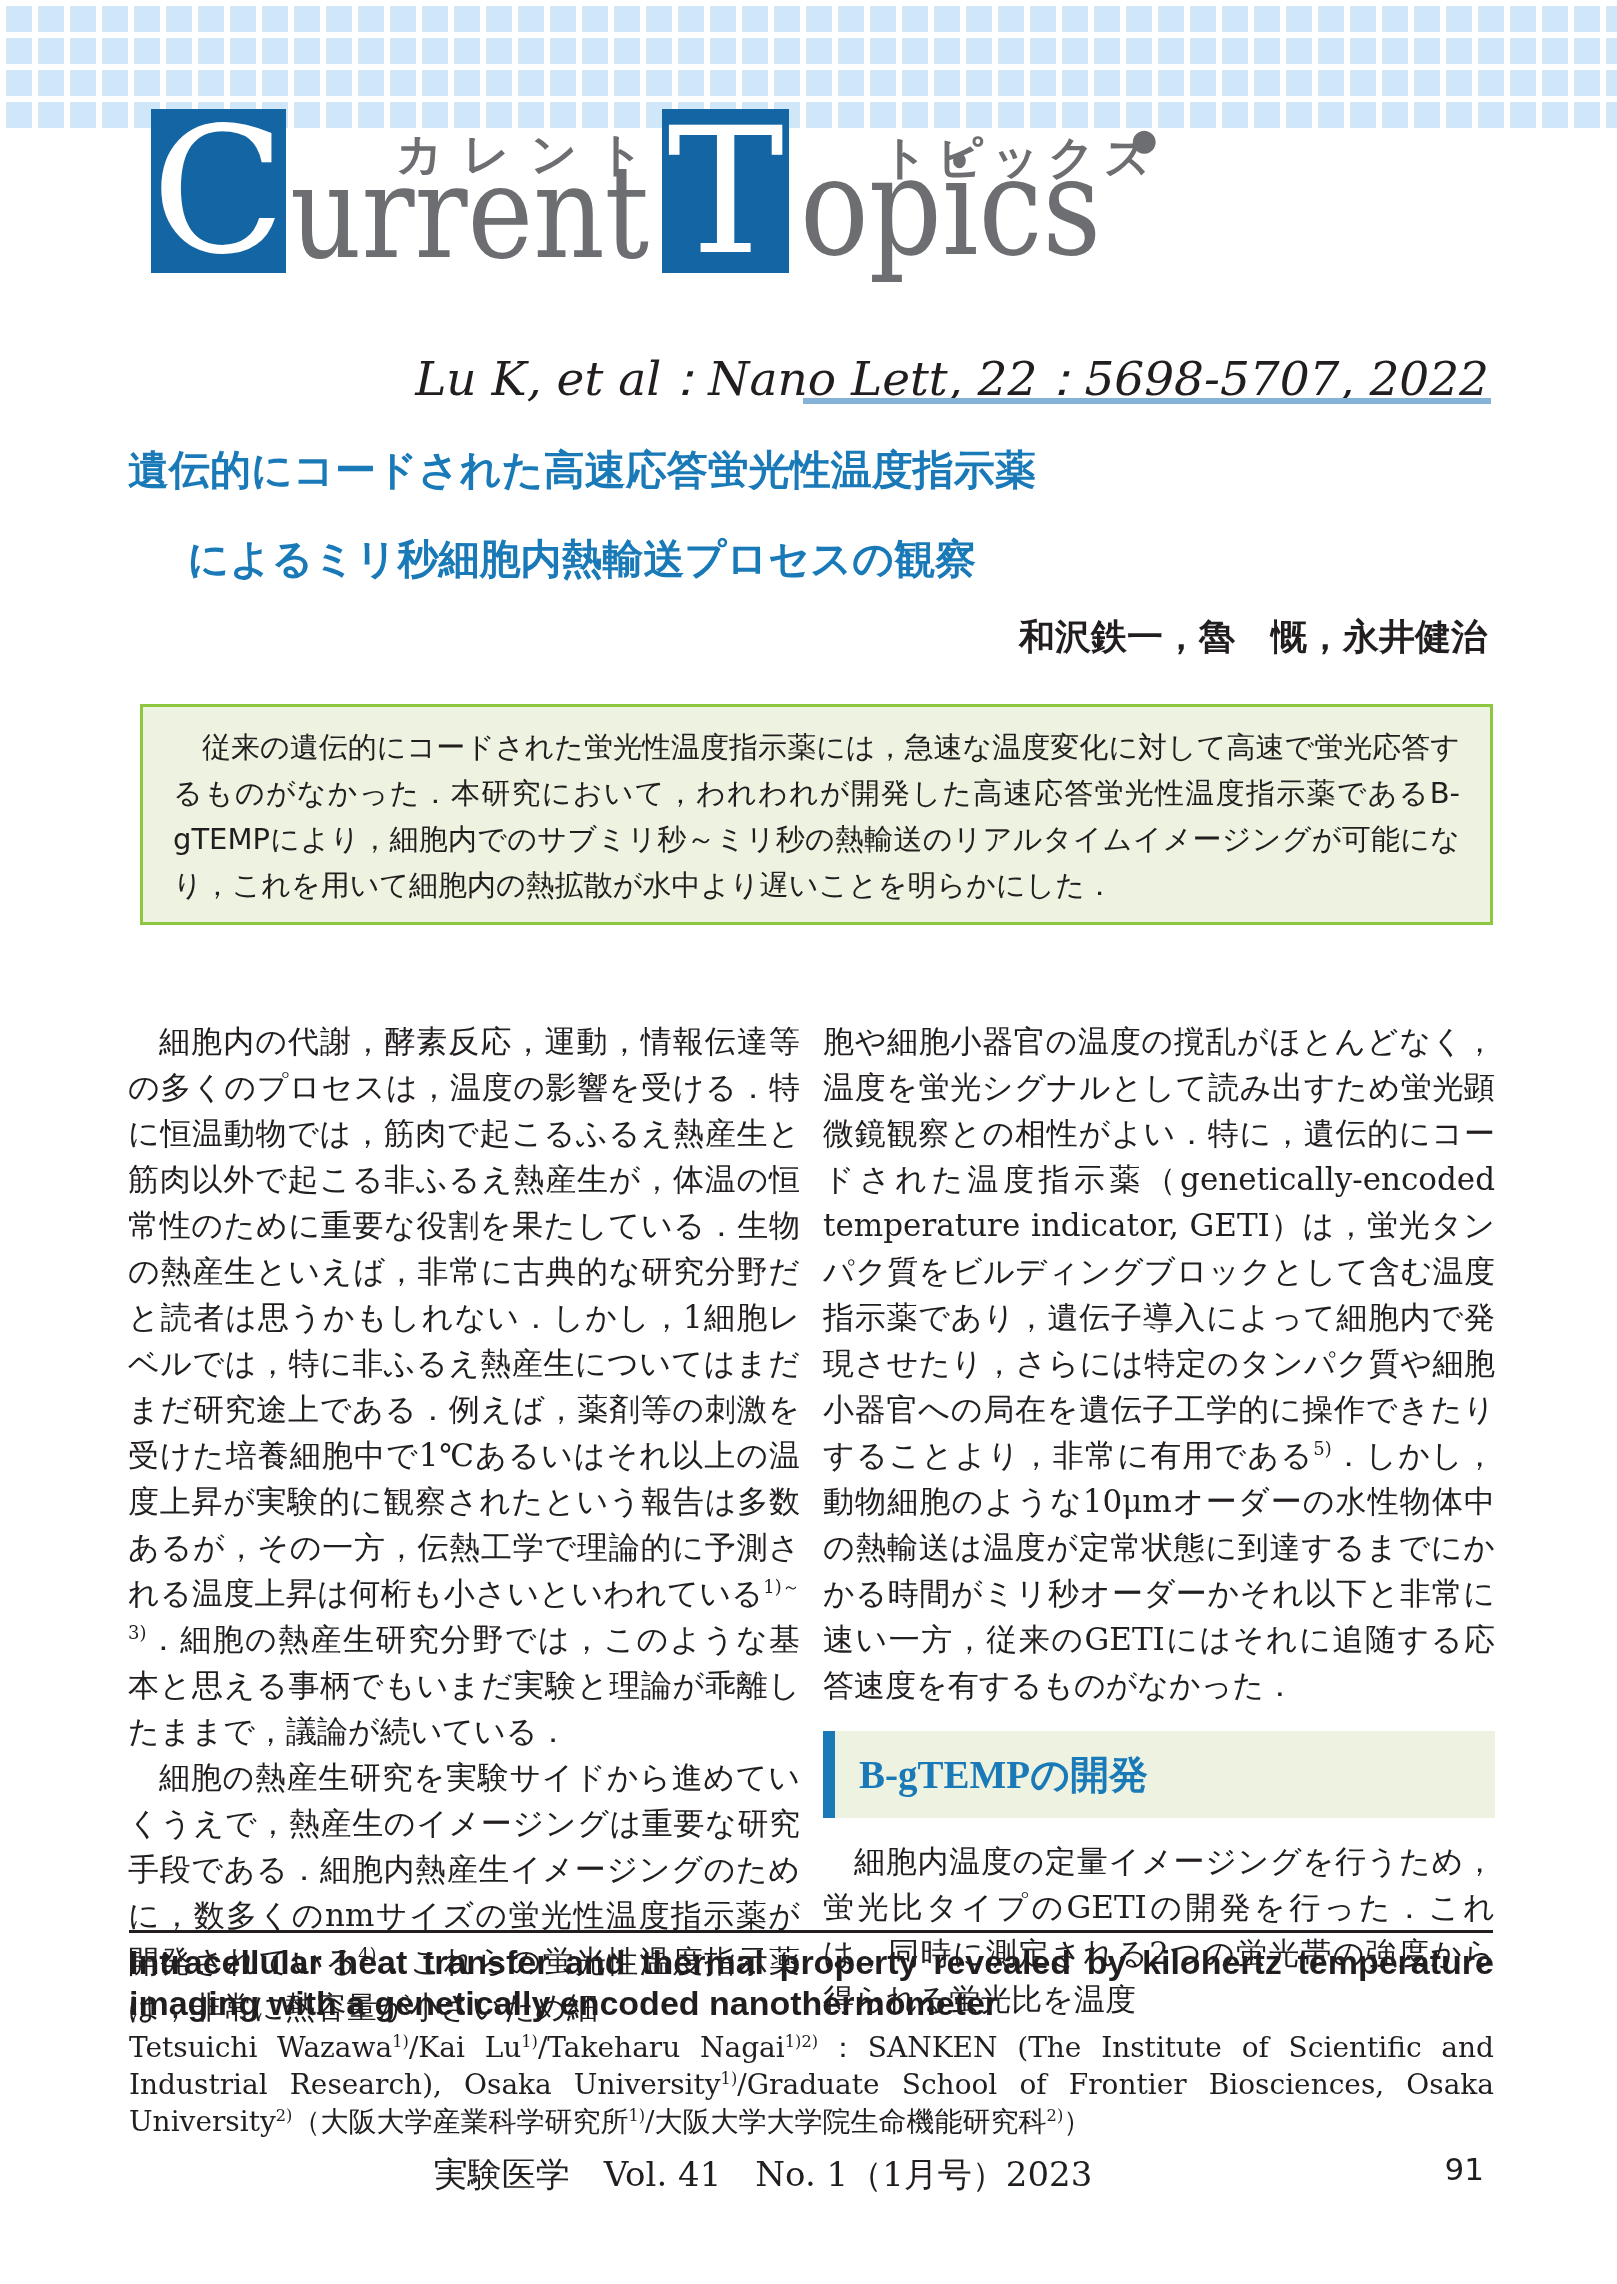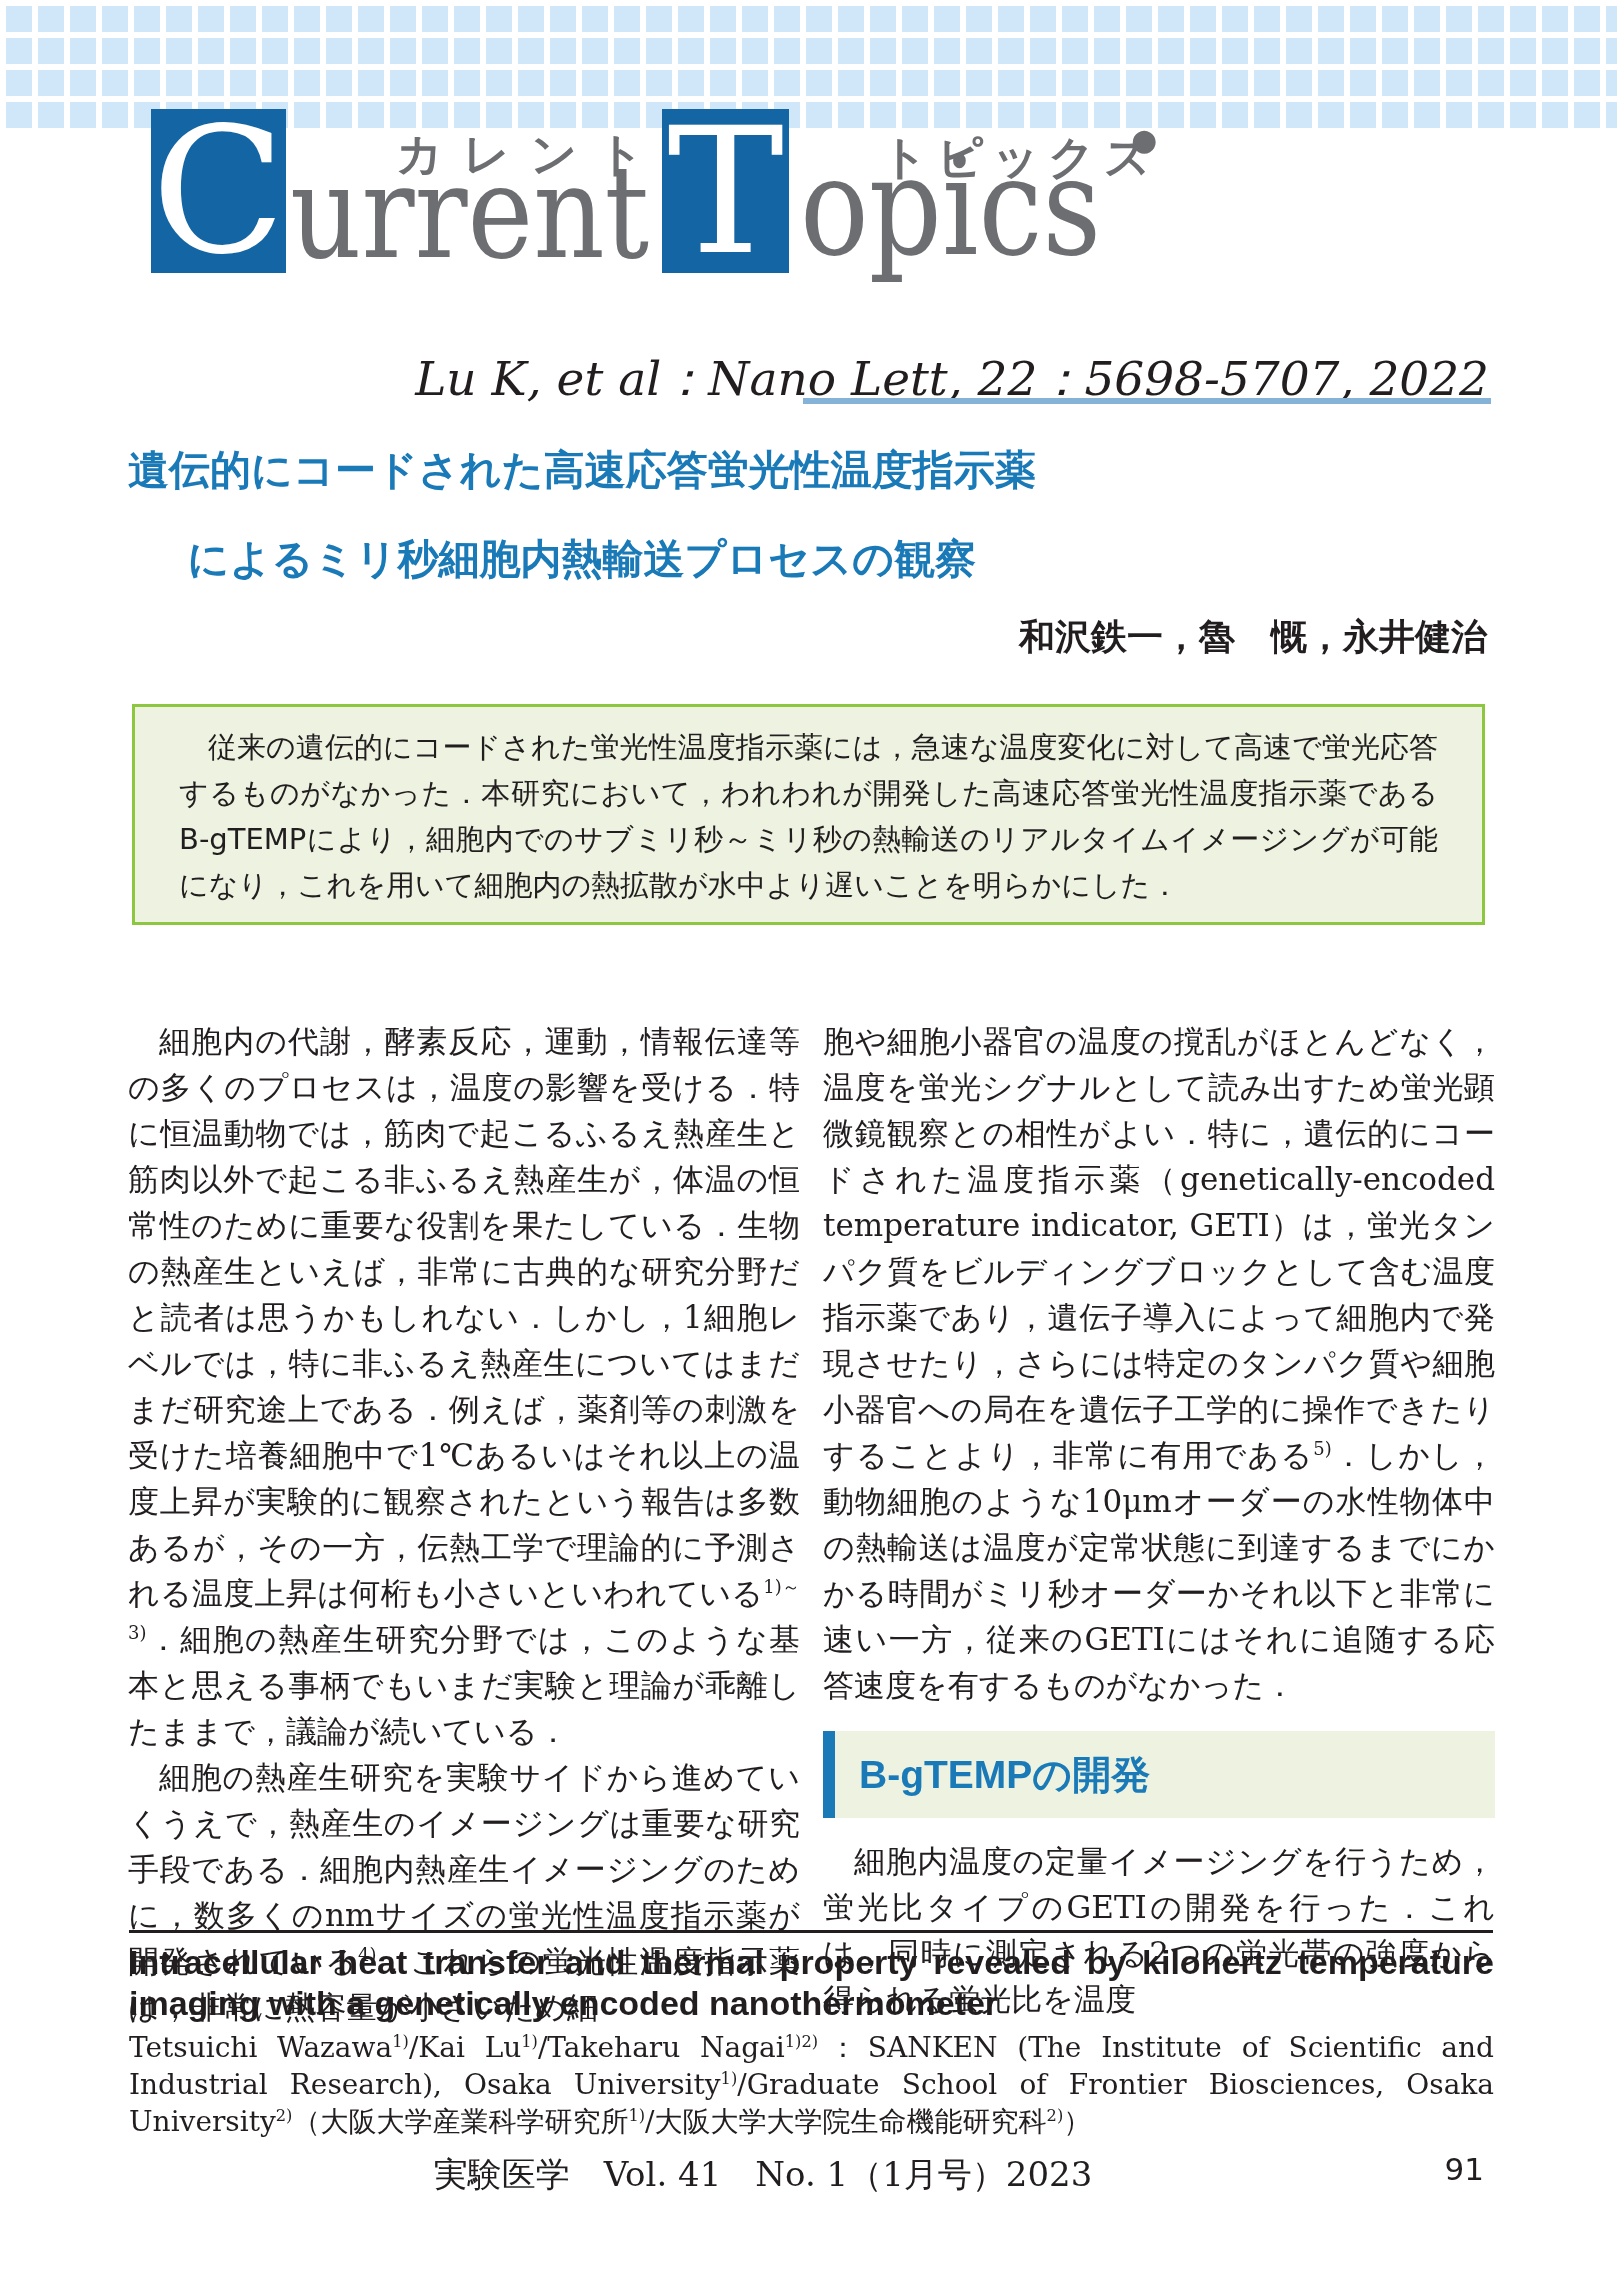--- a/index.html
+++ b/index.html
@@ -58,24 +58,24 @@
     letter-spacing:0; white-space:nowrap;text-align:center;
   }
   .title span { display:block; }
   .authors {
     position:absolute; right:131px; top:613px;
     font-family:"DejaVu Sans", sans-serif; font-weight:bold; font-size:36px;
     white-space:nowrap;
   }
   
   .abstract-box {
-    position:absolute; left:132px; top:704px; width:1353px; box-sizing:border-box;
+    position:absolute; left:140px; top:704px; width:1353px; box-sizing:border-box;
     border:3.9px solid var(--abstract-border-green,#8dc63f);
     background:var(--panel-bg-green,#edf3e0);
-    padding:17px 44px 14px;
+    padding:17px 30px 14px;
   }
   .abstract-text {
     margin:0; font-family:"DejaVu Sans", sans-serif;
     font-size:29px; line-height:46px; text-align:justify; text-indent:1em;
   }
   
   .col {
     position:absolute; top:1018px; width:672px;
     font-size:31px; line-height:46px; text-align:justify;
     font-family:"DejaVu Serif", serif;
@@ -89,21 +89,21 @@
   .section-heading {
     position:relative; margin:23.4px 0 20px 0; height:87px;
     background:var(--panel-bg-green,#edf3e0);
   }
   .heading-bar {
     position:absolute; left:0; top:0; width:11.7px; height:87px;
     background:var(--title-blue,#1a7ab8);
   }
   .heading-text {
     position:absolute; left:36px; top:50%; transform:translateY(-50%);
-    font-family:Liberation Sans, sans-serif; font-weight:bold;
+    font-family:Liberation Serif, serif; font-weight:bold;
     font-size:39px; color:var(--title-blue,#1a7ab8); white-space:nowrap;
   }
   
   .foot-rule { position:absolute; left:129px; top:1930px; width:1364px; height:3.1px; background:#221e1f; }
   .en-title {
     position:absolute; left:129px; top:1942px; width:1365px;
     font-family:Liberation Sans, sans-serif; font-weight:bold;
     font-size:34px; line-height:41px; text-align:justify;
   }
   .affiliation {

